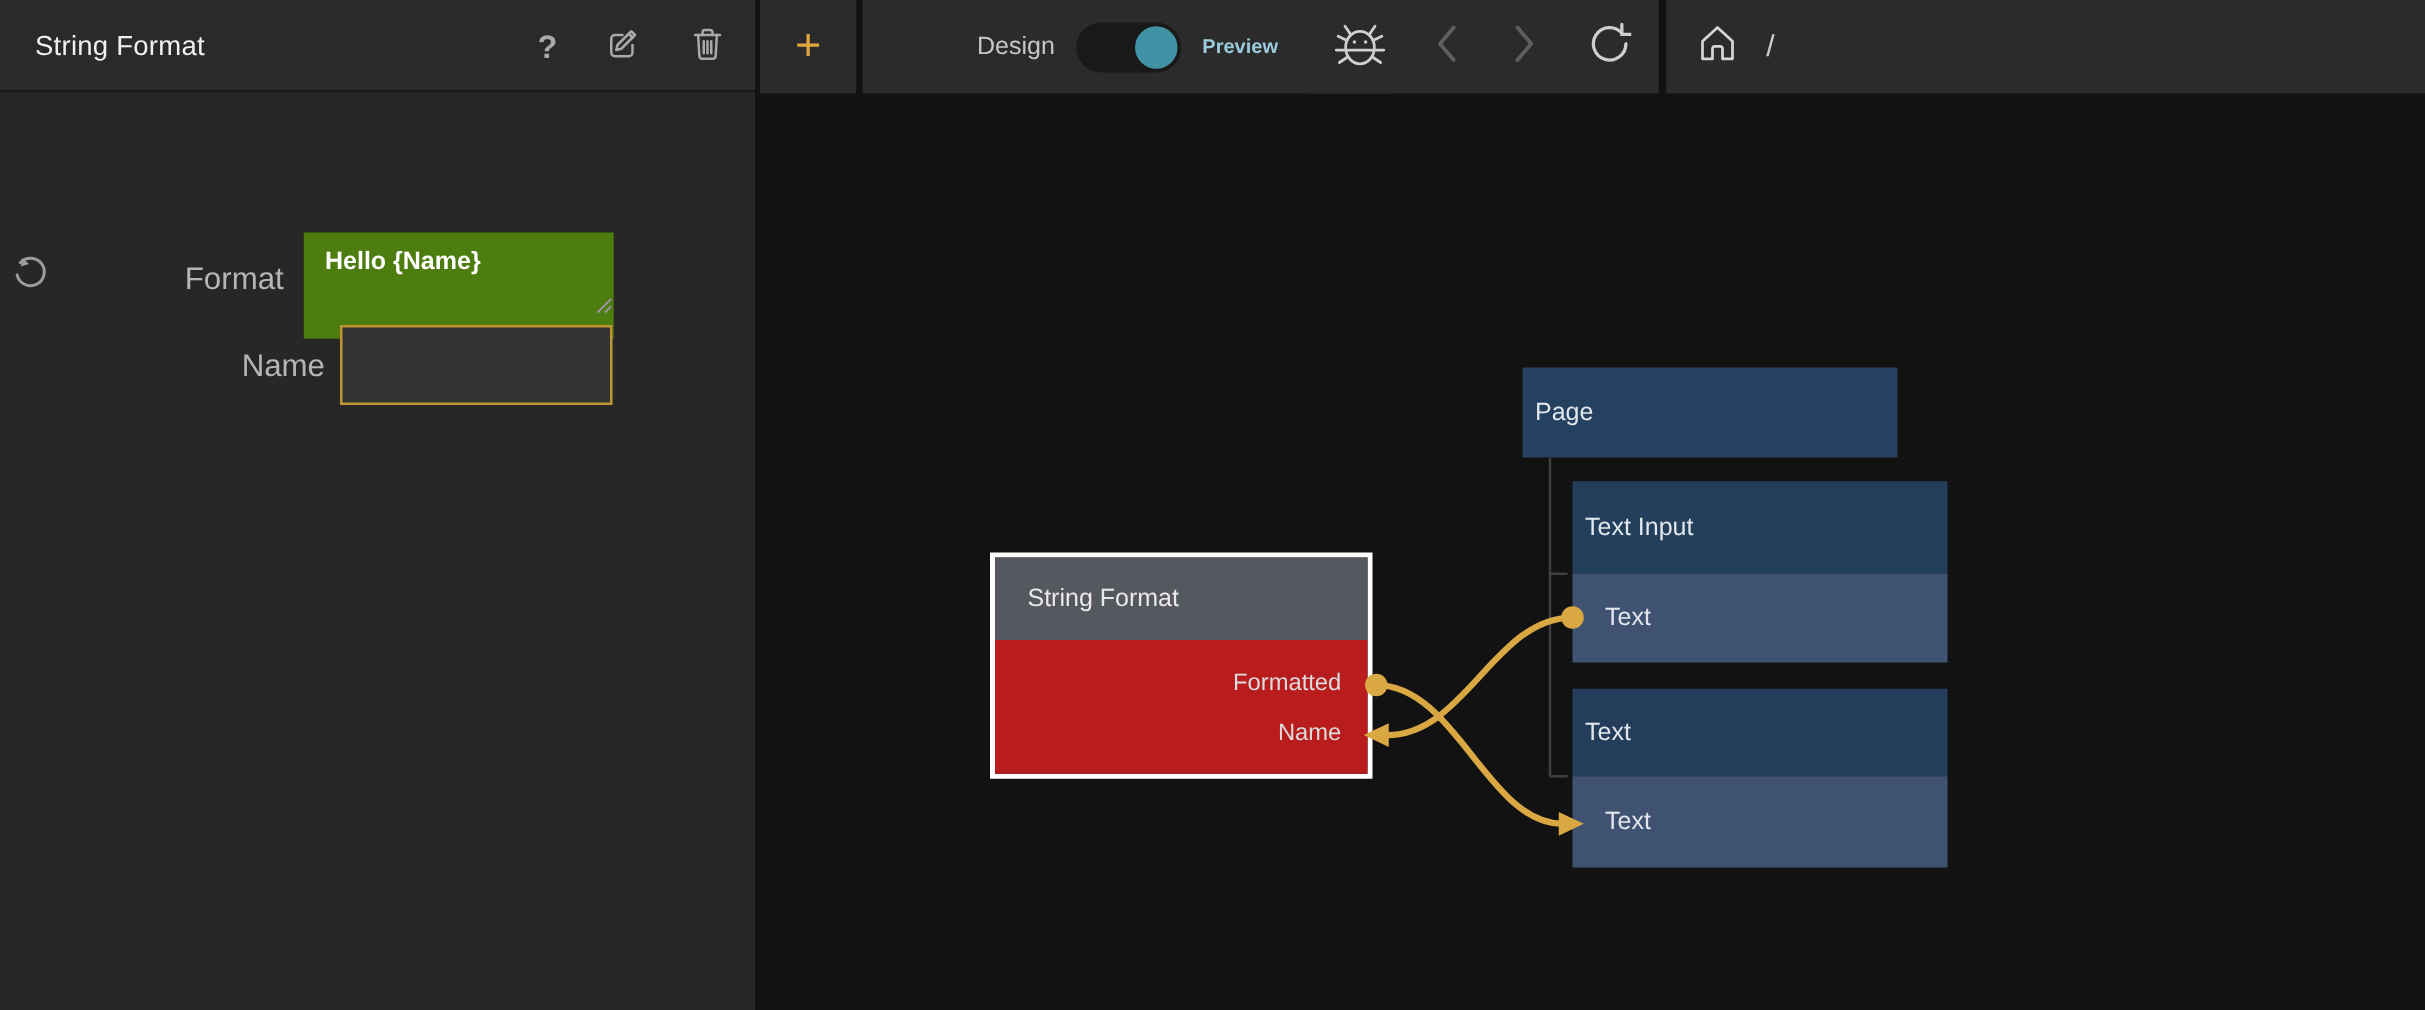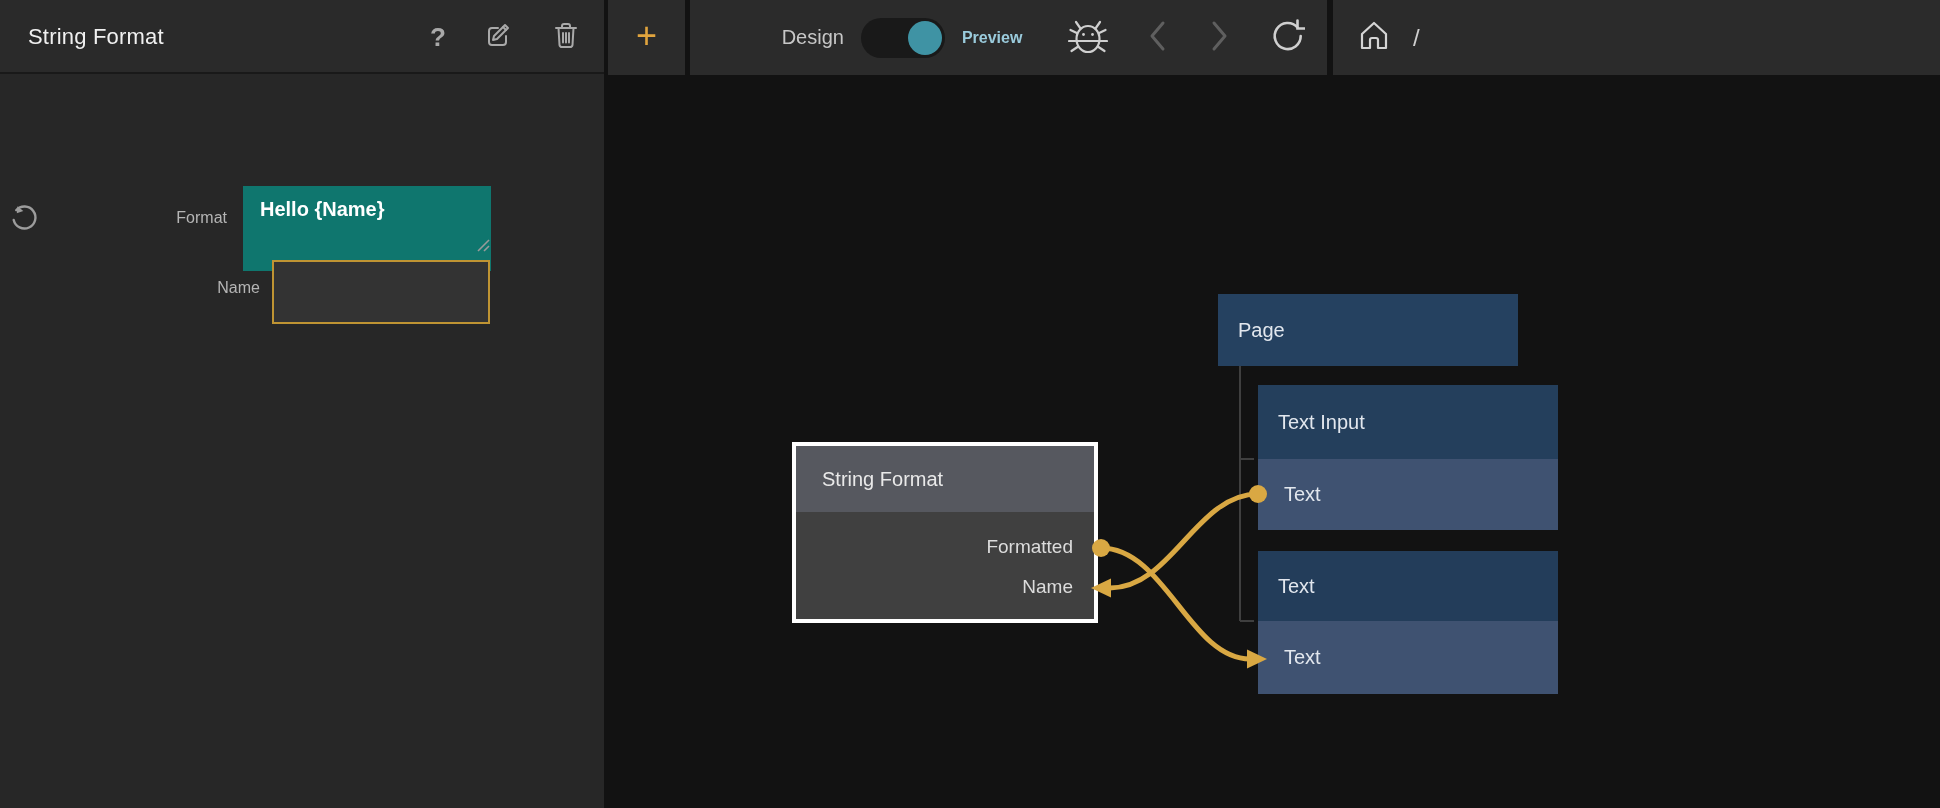--- a/index.html
+++ b/index.html
@@ -33,28 +33,28 @@
   .help-btn { left:420px; font-size:26px; font-weight:700; }
   .edit-btn { left:482px; }
   .trash-btn { left:548px; }
 
   .panel-body { position:relative; }
   .reset-btn {
     position:absolute; left:8px; top:130px; width:30px; height:30px;
     color:#9c9c9c; cursor:pointer;
   }
   .field-label {
-    position:absolute; font-size:16px; color:#b5b5b5; text-align:right;
+    position:absolute; font-size:25px; color:#b5b5b5; text-align:right;
   }
   .format-label { left:27px; top:135px; width:200px; }
   .name-label  { left:60px; top:205px; width:200px; }
 
   .format-textarea {
     position:absolute; left:243px; top:112px; width:248px; height:85px;
-    background:#0f766e; border:none; resize:none;
+    background:#4d7c0f; border:none; resize:none;
     padding:12px 14px 0 17px;
     font-size:20px; font-weight:700; color:#ffffff;
     font-family:"Liberation Sans","DejaVu Sans",sans-serif;
   }
   .resize-handle {
     position:absolute; left:477px; top:164px; width:13px; height:13px;
     pointer-events:none;
   }
   .name-input {
     position:absolute; left:272px; top:186px; width:218px; height:64px;
@@ -86,21 +86,21 @@
   }
   .seg-nav { left:1046px; width:281px; justify-content:space-between; padding:0 22px; }
   .nav-icon { display:flex; align-items:center; justify-content:center; cursor:pointer; }
   .seg-path { left:1333px; width:607px; padding:0 0 0 24px; gap:22px; }
   .path-slash { font-size:24px; color:#cfcfcf; font-weight:300; }
 
   
   .canvas { position:absolute; left:604px; top:75px; right:0; bottom:0; background:#121212; }
 
   .node { position:absolute; font-size:20px; color:#e2e7ee; }
-  .node-header { display:flex; align-items:center; padding-left:20px; }
+  .node-header { display:flex; align-items:center; padding-left:10px; }
   .node-row { display:flex; align-items:center; padding-left:26px; }
 
   .page-node { left:1218px; top:294px; width:300px; }
   .page-node .node-header { height:72px; background:#254160; }
 
   .textinput-node { left:1258px; top:385px; width:300px; }
   .textinput-node .node-header { height:74px; background:#243f5c;text-align:right; }
   .textinput-node .node-row { height:71px; background:#3f5271; }
 
   .text-node { left:1258px; top:551px; width:300px; }
@@ -108,21 +108,21 @@
   .text-node .node-row { height:73px; background:#3f5271; }
 
   .stringformat-node {
     left:792px; top:442px; width:306px; height:181px;
     border:4px solid #ffffff;
   }
   .sf-header {
     height:66px; background:#56585f; display:flex; align-items:center;
     padding-left:26px; color:#e9e9e9;
   }
-  .sf-body { height:107px; background:#404040; position:relative; }
+  .sf-body { height:107px; background:#b91c1c; position:relative; }
   .sf-port {
     position:absolute; right:21px; font-size:19px; color:#dcdcdc; text-align:right;
   }
   .sf-port-formatted { top:24px; }
   .sf-port-name { top:64px; }
 
   .wires { position:absolute; left:0; top:0; width:1940px; height:808px;
            pointer-events:none; z-index:5; }
 </style>
 </head>

